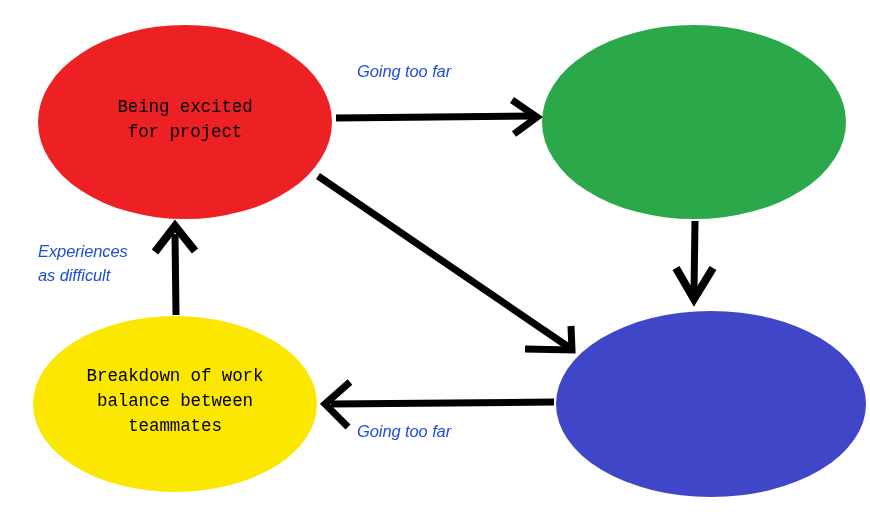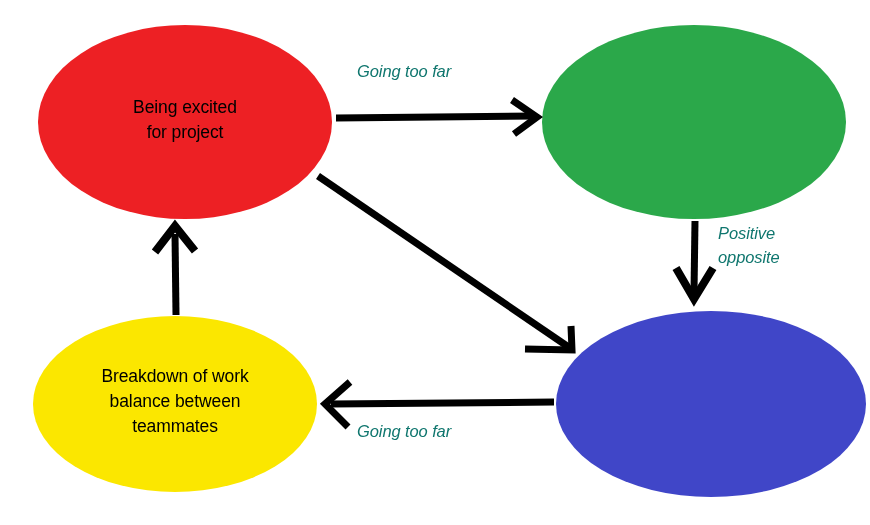--- a/index.html
+++ b/index.html
@@ -19,30 +19,30 @@
     position: absolute;
     top: 0;
     left: 0;
     width: 870px;
     height: 525px;
   }
   .node-label {
     position: absolute;
     text-align: center;
     color: #000000;
-    font-family: Liberation Sans, sans-serif;
+    font-family: Liberation Mono, monospace;
     font-size: 17.5px;
     line-height: 1.42;
     letter-spacing: -0.1px;
     white-space: pre-line;
     pointer-events: none;
   }
   .edge-label {
     position: absolute;
-    color: #0f766e;
+    color: #1d4ed8;
     font-family: "Liberation Sans", sans-serif;
     font-style: italic;
     font-size: 16.5px;
     line-height: 1.45;
     letter-spacing: -0.1px;
     white-space: pre-line;
     pointer-events: none;
   }
 </style>
 </head>
@@ -91,20 +91,20 @@
 for project</div>
 
 
   <div class="node-label" style="left:60px; top:364px; width:230px;">Breakdown of work
 balance between
 teammates</div>
 
 
   <div class="edge-label" style="left:357px; top:60px;">Going too far</div>
 
-  <div class="edge-label" style="left:718px; top:222px;">Positive
-opposite</div>
 
   <div class="edge-label" style="left:357px; top:420px;">Going too far</div>
 
+  <div class="edge-label" style="left:38px; top:240px;">Experiences
+as difficult</div>
 
 
 </div>
 
 </body></html>

